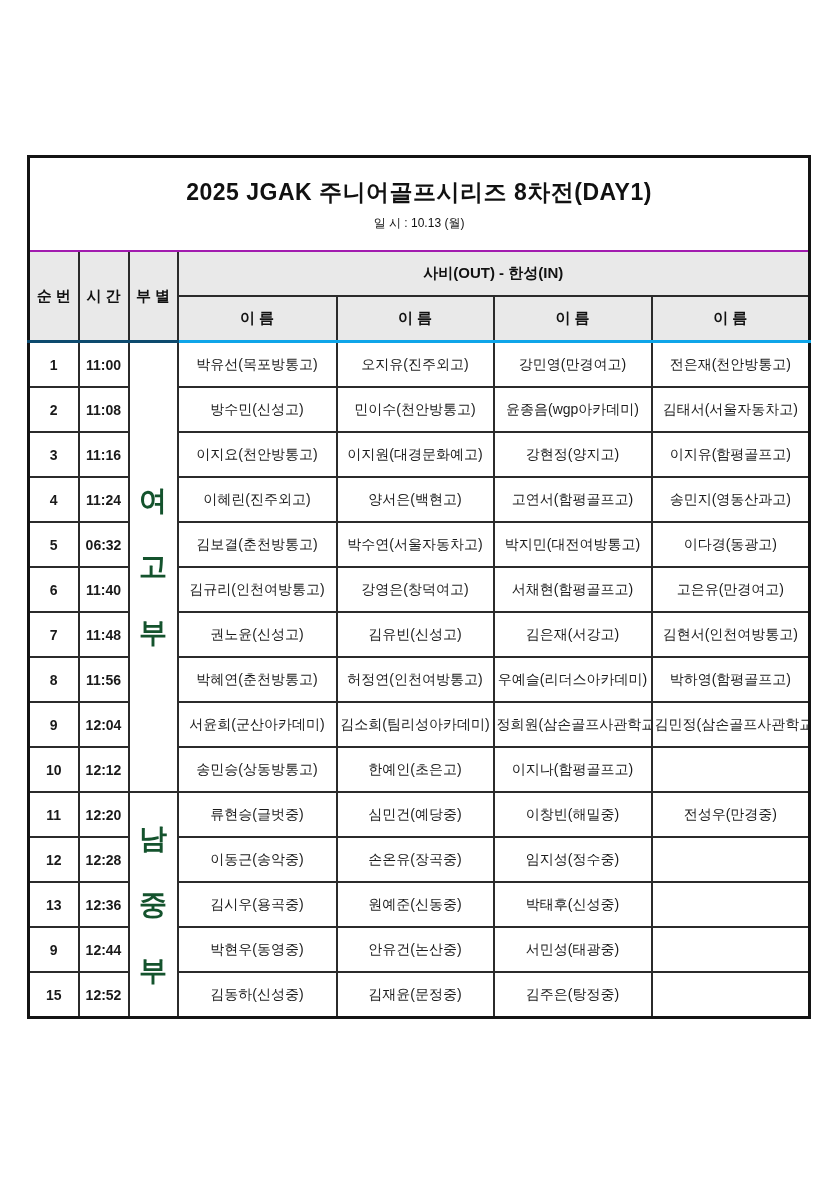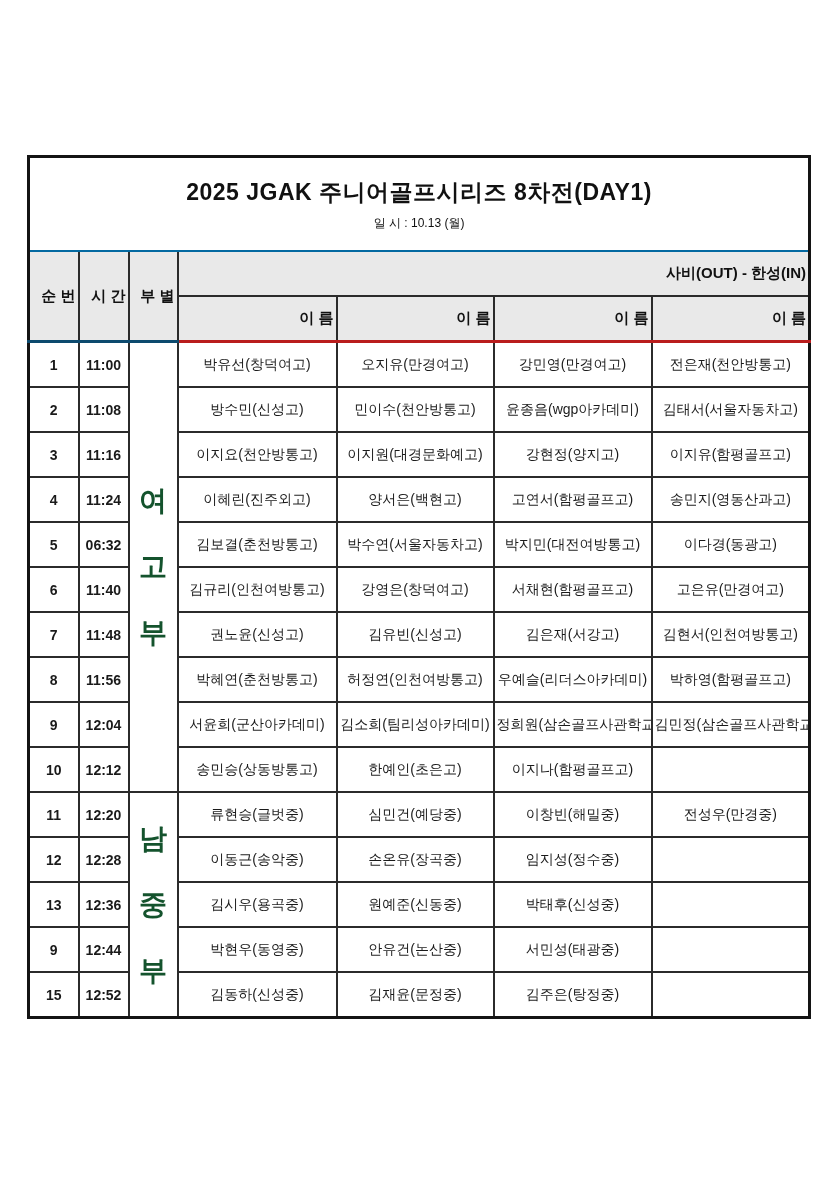--- a/index.html
+++ b/index.html
@@ -34,45 +34,44 @@
     text-align: center;
     vertical-align: middle;
     padding: 0 2px;
     overflow: hidden;
     white-space: nowrap;
   }
   
   tr.title-row td {
     height: 92px;
     background: #ffffff;
-    border-bottom: 2px solid #0369a1;
+    border-bottom: 2px solid #a21caf;
   }
   .title {
     font-size: 23px;
     font-weight: bold;
     letter-spacing: 0.5px;
   }
   .subtitle {
     font-size: 12px;
     margin-top: 7px;
     font-weight: normal;
   }
   
   tr.head-row-1 td, tr.head-row-2 td {
     background: #e9e9e9;
     font-weight: bold;
     font-size: 15px;
     height: 43px;
-    text-align: right;
   }
   td.span-head {
     border-bottom: 3px solid #0c4a6e;
   }
   tr.head-row-2 td {
-    border-bottom: 3px solid #b91c1c;
+    border-bottom: 3px solid #0ea5e9;
   }
   
   tr.data-row td {
     height: 43px;
     font-size: 14px;
     color: #1a1a1a;
     background: #ffffff;
   }
   td.no-cell, td.time-cell {
     font-weight: bold;
@@ -132,22 +131,22 @@
         <td>이 름</td>
         <td>이 름</td>
       </tr>
 
       <tr class="data-row">
         <td class="no-cell">1</td>
         <td class="time-cell">11:00</td>
         <td rowspan="10" class="division-cell">
           <div class="division-text">여고부</div>
         </td>
-        <td>박유선(창덕여고)</td>
-        <td>오지유(만경여고)</td>
+        <td>박유선(목포방통고)</td>
+        <td>오지유(진주외고)</td>
         <td>강민영(만경여고)</td>
         <td>전은재(천안방통고)</td>
       </tr>
       <tr class="data-row">
         <td class="no-cell">2</td>
         <td class="time-cell">11:08</td>
         <td>방수민(신성고)</td>
         <td>민이수(천안방통고)</td>
         <td>윤종음(wgp아카데미)</td>
         <td>김태서(서울자동차고)</td>

